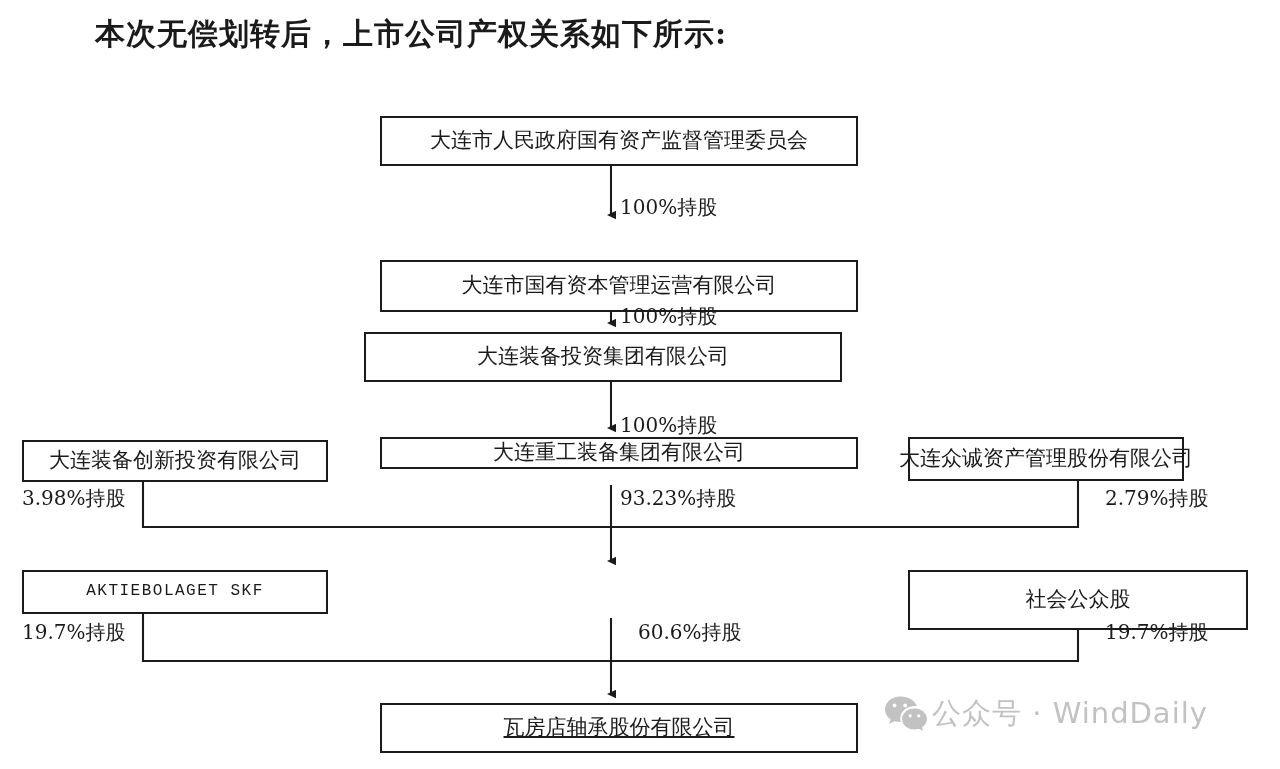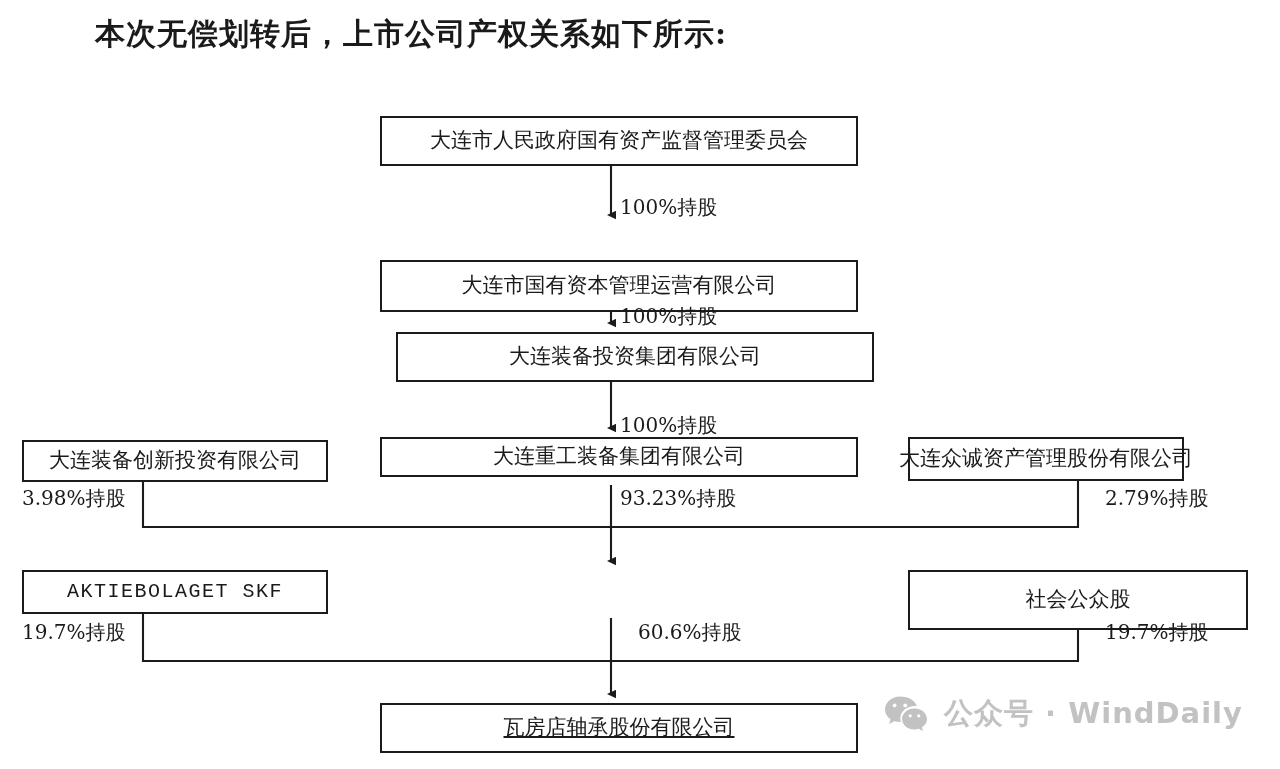--- a/index.html
+++ b/index.html
@@ -53,29 +53,29 @@
     align-items: center;
     justify-content: center;
     text-align: center;
     font-size: 21px;
     line-height: 1.1;
     white-space: nowrap;
     font-family: "DejaVu Serif", "Liberation Serif", serif;
   }
   .node.latin {
     font-family: "Liberation Mono", "DejaVu Sans Mono", monospace;
-    font-size: 20px;
+    font-size: 16px;
     letter-spacing: 1.5px;
   }
 
   
   .n-sasac     { left: 380px;  top: 116px; width: 478px; height: 50px; }
   .n-capital   { left: 380px;  top: 224px; width: 478px; height: 52px; margin-top: 36px; }
-  .n-equipinv  { left: 396px;  top: 332px; width: 478px; height: 50px; }
-  .n-heavy     { left: 380px;  top: 437px; width: 478px; height: 40px; }
+  .n-equipinv  { left: 364px;  top: 332px; width: 478px; height: 50px; }
+  .n-heavy     { left: 380px;  top: 437px; width: 478px; height: 32px; }
   .n-innov     { left: 22px;   top: 440px; width: 306px; height: 42px; }
   .n-zhongch   { left: 908px;  top: 437px; width: 276px; height: 44px; }
   .n-wfdgroup  { left: 380px;  top: 570px; width: 478px; height: 48px; }
   .n-skf       { left: 22px;   top: 570px; width: 306px; height: 44px; }
   .n-public    { left: 908px;  top: 570px; width: 340px; height: 60px; }
   .n-wfdco     { left: 380px;  top: 703px; width: 478px; height: 50px; text-decoration: underline; }
 
   
   .edge-label {
     position: absolute;
@@ -94,23 +94,22 @@
   .l-197a { left: 22px;  top: 619px; }
   .l-197b { left: 1105px; top: 619px; }
 
   
   .watermark {
     position: absolute;
     left: 884px;
     top: 694px;
     display: flex;
     align-items: center;
-    gap: 16px;
+    gap: 4px;
     color: #c2c2c2;
-    font-weight: bold;
   }
   .watermark .wm-text {
     font-size: 29px;
     font-family: "DejaVu Sans", "Liberation Sans", sans-serif;
     color: #c2c2c2;
     letter-spacing: 1px;
     white-space: nowrap;
   }
   .wechat-icon { display: block; }
 </style>

